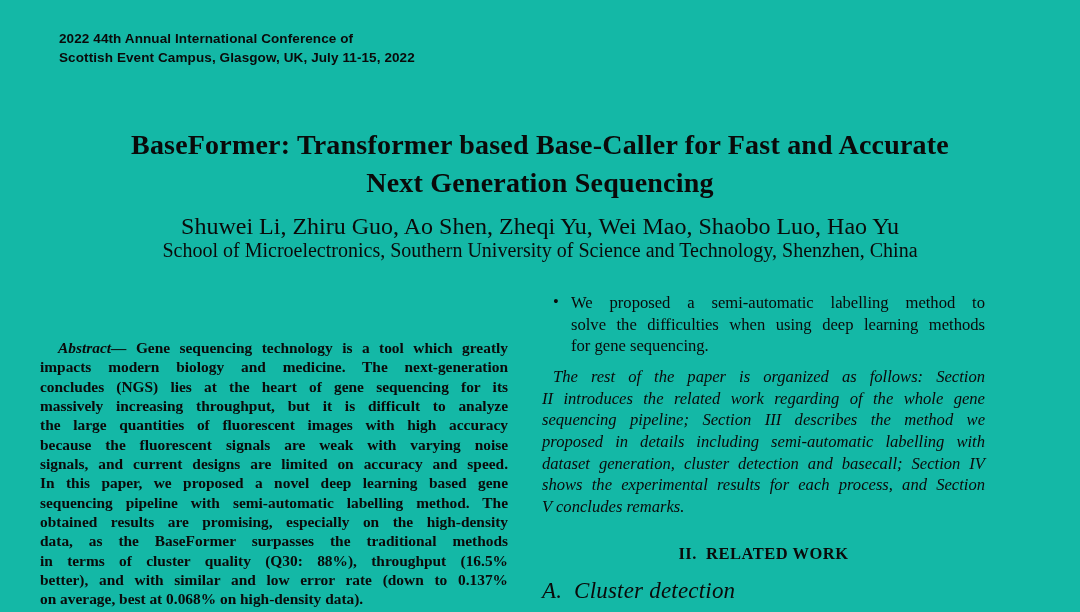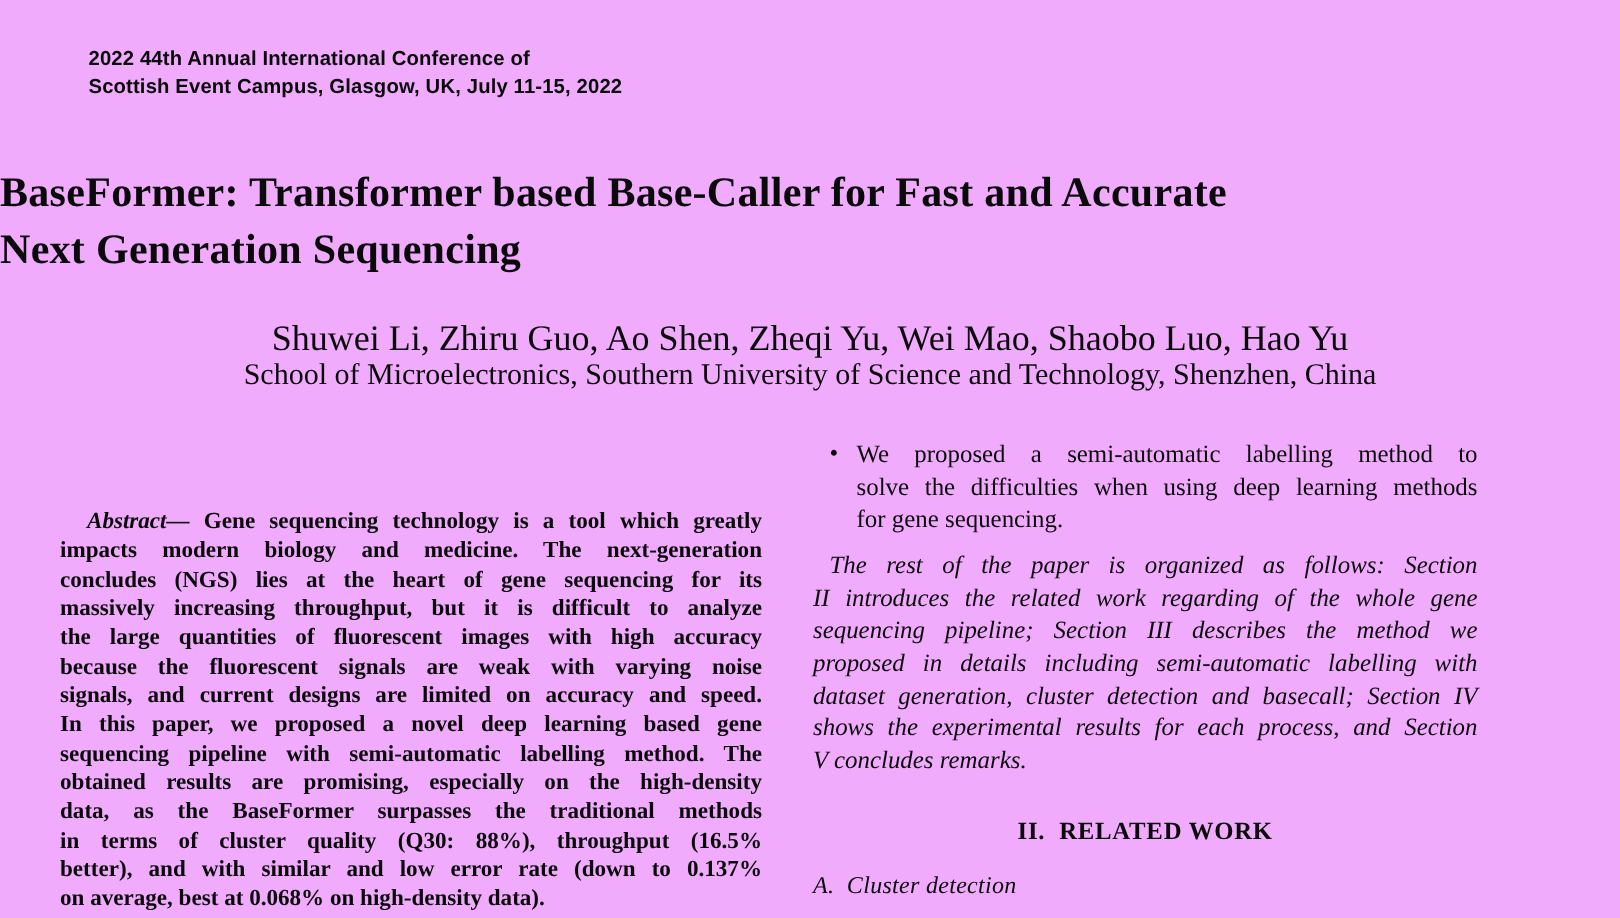--- a/index.html
+++ b/index.html
@@ -1,37 +1,37 @@
 <!DOCTYPE html>
 <html><head>
 <meta charset="utf-8">
 <style>
   * { box-sizing: border-box; }
   html, body { margin: 0; padding: 0; }
   body { width: 1080px; height: 612px; background: #ffffff; }
 
   .page {
     position: relative; width: 1080px; height: 612px;
-    background: #f0abfc; color: #0a0a0a; overflow: hidden;
+    background: #14b8a6; color: #0a0a0a; overflow: hidden;
     font-family: "Liberation Serif", serif;
   }
 
   .line { display: block; }
   .just .line { text-align: justify; text-align-last: justify; }
   .just .line:last-child { text-align: left; text-align-last: auto; }
 
   .conf-header {
     position: absolute; left: 59px; top: 29px;
     font-family: "Liberation Sans", sans-serif; font-weight: 700;
     font-size: 13.5px; line-height: 19.3px; letter-spacing: 0.1px;
   }
 
   .title {
-    position: absolute; left: 0; top: 110px; width: 1080px; margin: 0;
-    font-size: 28px; font-weight: 700; line-height: 38px; text-align: left;
+    position: absolute; left: 0; top: 126px; width: 1080px; margin: 0;
+    font-size: 28px; font-weight: 700; line-height: 38px; text-align: center;
     letter-spacing: 0.2px;
   }
 
   .authors {
     position: absolute; left: 0; top: 213px; width: 1080px;
     font-size: 24px; text-align: center;
   }
   .affiliation {
     position: absolute; left: 0; top: 239px; width: 1080px;
     font-size: 20px; text-align: center;
@@ -55,21 +55,21 @@
   .bullet-marker { position: absolute; left: 11px; top: -1px; }
   .bullet-lines { display: block; padding-left: 29px; }
   .body-par { margin-top: 9px; font-style: italic; }
   .indent-first .line:first-child { text-indent: 11px; }
 
   .section-heading {
     margin: 25px 0 0 0; font-size: 16.5px; font-weight: 700;
     text-align: center; letter-spacing: 0.5px; white-space: pre;
   }
   .subsection-heading {
-    margin: 16px 0 0 0; font-size: 16px; font-weight: 400;
+    margin: 16px 0 0 0; font-size: 23px; font-weight: 400;
     font-style: italic; white-space: pre; letter-spacing: 0.2px;
   }
 </style>
 </head>
 <body>
 
 <div class="page">
 
   <div class="conf-header">
       <div class="line">2022 44th Annual International Conference of</div>

